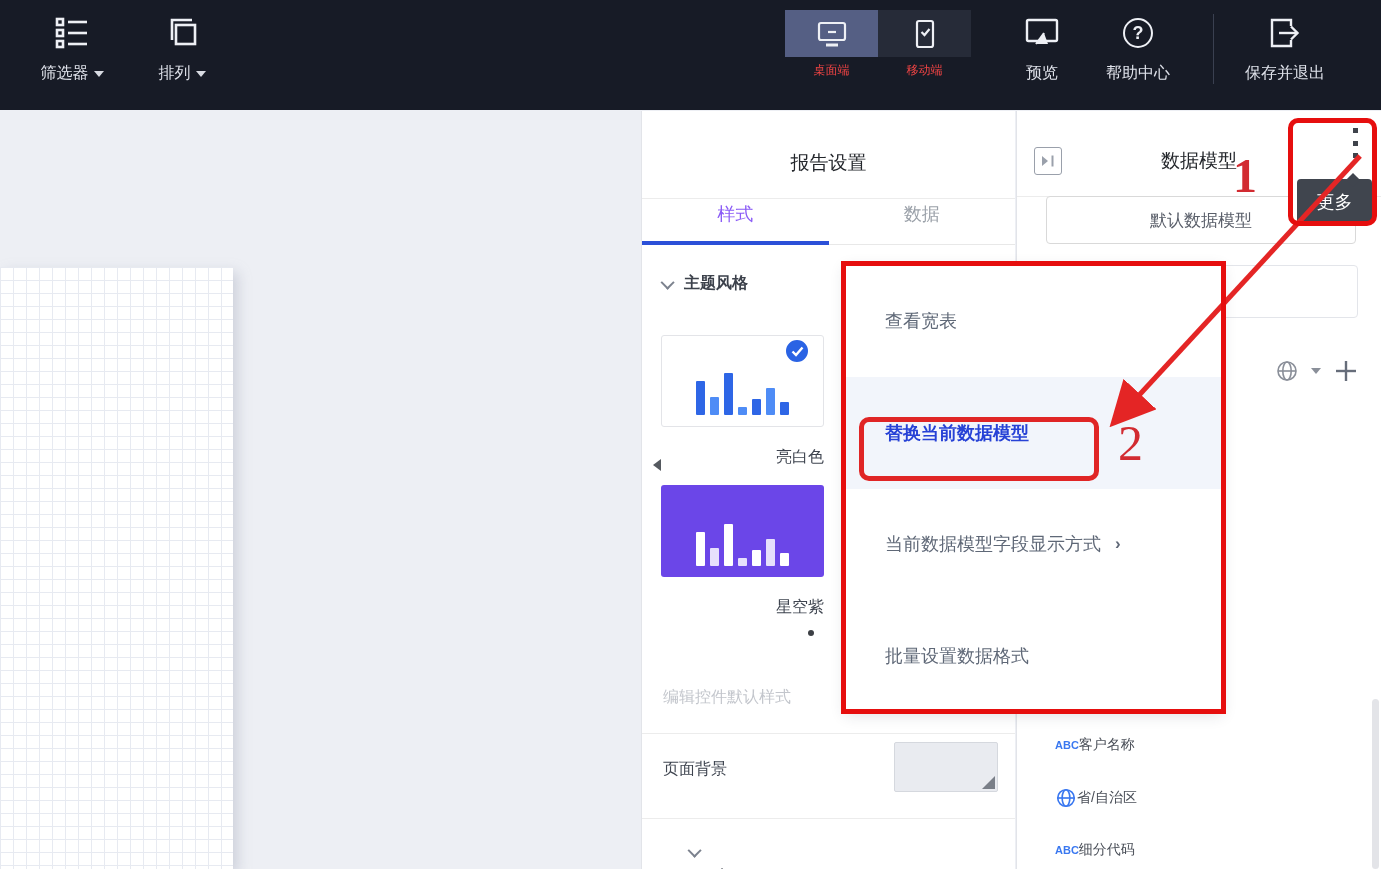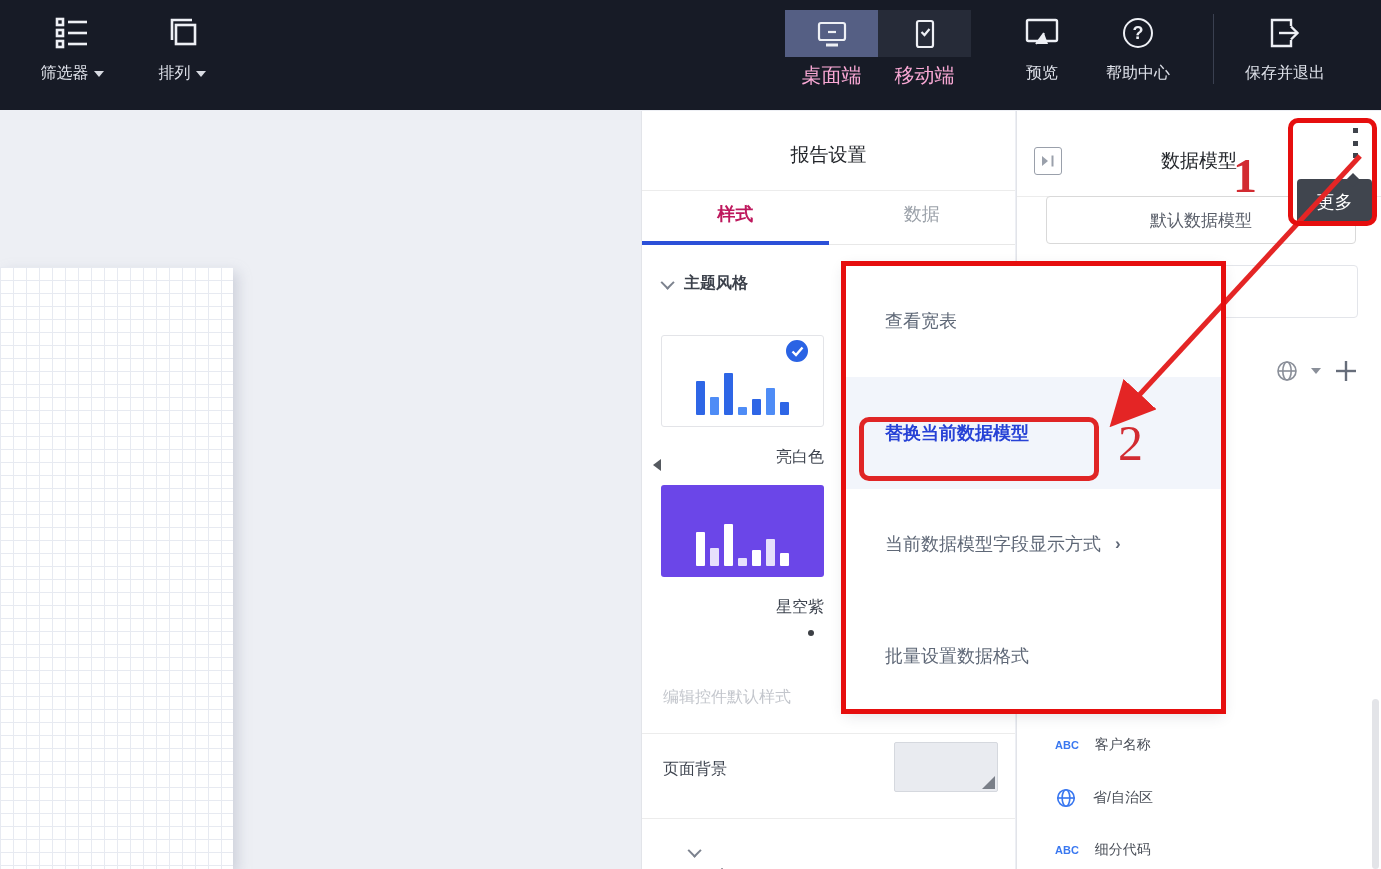--- a/index.html
+++ b/index.html
@@ -13,45 +13,45 @@
   .tb-icon { height:42px; display:flex; align-items:center; justify-content:center; }
   .tb-label { font-size:16px; color:#dfe2ea; white-space:nowrap; display:flex; align-items:center; }
   .caret-down { display:inline-block; width:0; height:0; border-left:5px solid transparent; border-right:5px solid transparent; border-top:6px solid #d8dbe2; margin-left:5px; }
   .tb-filter { left:26px; width:92px; }
   .tb-arrange { left:142px; width:80px; }
   .device-tiles { position:absolute; left:785px; top:10px; display:flex; }
   .device-tile { width:93px; height:47px; display:flex; align-items:center; justify-content:center; cursor:pointer; }
   .device-tile.selected { background:#555f84; }
   .device-tile.unselected { background:#262b38; }
   .device-labels { position:absolute; left:785px; top:62px; display:flex; }
-  .device-label { width:93px; text-align:center; font-size:20px; color:#f9a8d4; }
+  .device-label { width:93px; text-align:center; font-size:12px; color:#ef4444; }
   .tb-preview { left:1008px; width:68px; }
   .tb-help { left:1090px; width:96px; }
   .tb-divider { position:absolute; left:1213px; top:14px; width:1px; height:70px; background:#3a4050; }
   .tb-save { left:1224px; width:122px; }
   .help-circle { width:30px; height:30px; border:2.5px solid #eef0f5; border-radius:50%; display:flex; align-items:center; justify-content:center; font-size:18px; font-weight:bold; color:#eef0f5; }
 
   
   .canvas-grid { position:absolute; left:0; top:267px; width:233px; height:602px; z-index:1;
     background-color:#ffffff;
     background-image:
       linear-gradient(#e7eaf1 1px, transparent 1px),
       linear-gradient(90deg,#e7eaf1 1px, transparent 1px),
       linear-gradient(#d9dde8 1px, transparent 1px),
       linear-gradient(90deg,#d9dde8 1px, transparent 1px);
     background-size:13px 13px,13px 13px,65px 65px,65px 65px;
     box-shadow:5px 5px 12px rgba(150,156,175,.35);
   }
 
   
   .style-panel { position:absolute; left:641px; top:111px; width:374px; height:758px; background:#fff; border-left:1px solid #e2e4e9; z-index:2; }
-  .sp-header { position:absolute; left:0; top:8px; width:100%; height:72px; border-bottom:1px solid #ececec; display:flex; align-items:center; justify-content:center; font-size:19px; color:#23262b; }
+  .sp-header { position:absolute; left:0; top:16px; width:100%; height:72px; border-bottom:1px solid #ececec; display:flex; align-items:center; justify-content:center; font-size:19px; color:#23262b; }
   .sp-tabs { position:absolute; left:0; top:72px; width:100%; height:62px; border-bottom:1px solid #e8e8e8; display:flex; }
   .sp-tab { flex:1; display:flex; align-items:center; justify-content:center; font-size:18px; color:#9aa0a8; cursor:pointer; position:relative; }
-  .sp-tab.active { color:#be185d;font-weight:bold; }
+  .sp-tab.active { color:#8b5cf6; }
   .sp-tab.active::after { content:""; position:absolute; left:0; bottom:-1px; width:100%; height:4px; background:#2b50d8; }
   .section-head { position:absolute; left:22px; display:flex; align-items:center; gap:10px; font-size:16px; color:#3c414b; font-weight:bold; }
   .chevron-down { width:10px; height:10px; border-left:2px solid #7c828e; border-bottom:2px solid #7c828e; transform:rotate(-45deg) translateY(-2px); }
   .theme-card { position:absolute; left:19px; width:163px; height:92px; border-radius:3px; cursor:pointer; }
   .card-white { top:224px; background:#fff; border:1px solid #e3e4e8; }
   .card-purple { top:374px; background:#6b46e8; }
   .bars { position:absolute; left:0; right:0; bottom:11px; display:flex; align-items:flex-end; justify-content:center; gap:5px; }
   .bars span { width:9px; border-radius:1px; display:block; }
   .check-badge { position:absolute; top:2px; right:13px; width:26px; height:26px; background:#2a63e4; border:2px solid #fff; border-radius:50%; display:flex; align-items:center; justify-content:center; }
   .theme-label { position:absolute; left:19px; width:163px; text-align:right; font-size:16px; color:#3f4550;font-family:Liberation Mono, monospace; }
@@ -67,21 +67,21 @@
   .data-panel { position:absolute; left:1016px; top:111px; width:365px; height:758px; background:#fff; border-left:1px solid #e2e4e9; z-index:2; }
   .dp-header { position:absolute; left:0; top:14px; width:100%; height:72px; border-bottom:1px solid #ececec; }
   .dp-title { position:absolute; left:0; top:0; width:100%; height:72px; display:flex; align-items:center; justify-content:center; font-size:19px; color:#23262b; }
   .collapse-btn { position:absolute; left:17px; top:22px; width:28px; height:28px; border:1.5px solid #9aa0ab; border-radius:3px; display:flex; align-items:center; justify-content:center; cursor:pointer; }
   .dots-btn { position:absolute; left:1353px; top:128px; width:8px; height:30px; display:flex; flex-direction:column; justify-content:space-between; z-index:56; cursor:pointer; }
   .dots-btn i { width:5px; height:5px; background:#3f434b; display:block; }
   .model-select { position:absolute; left:29px; top:85px; width:310px; height:48px; border:1px solid #d9d9d9; border-radius:4px; display:flex; align-items:center; justify-content:center; font-size:17px; color:#5a5f6a; cursor:pointer; background:#fff; }
   .search-box { position:absolute; left:29px; top:154px; width:312px; height:53px; border:1px solid #e3e5ea; border-radius:4px; background:#fff; }
   .dp-icons { position:absolute; right:22px; top:247px; display:flex; align-items:center; gap:12px; color:#666d7a; }
   .globe-caret { width:0; height:0; border-left:5px solid transparent; border-right:5px solid transparent; border-top:6px solid #8a8f99; }
-  .field-row { position:absolute; left:38px; height:40px; display:flex; align-items:center; gap:16px; cursor:pointer; }
+  .field-row { position:absolute; left:38px; height:40px; display:flex; align-items:center; gap:0; cursor:pointer; }
   .abc-icon { font-size:11px; font-weight:bold; color:#3a78f0; letter-spacing:0; }
   .field-label { font-size:14px; color:#4a4f58; }
   .dp-scrollbar { position:absolute; left:1372px; top:699px; width:7px; height:170px; background:#e3e4e8; border-radius:4px; z-index:3; cursor:pointer; }
 
   
   .ctx-menu { position:absolute; left:845px; top:265px; width:377px; height:447px; background:#fff; box-shadow:0 3px 14px rgba(40,50,70,.15); z-index:40; display:flex; flex-direction:column; }
   .ctx-item { flex:1; display:flex; align-items:center; padding-left:40px; font-size:18px; color:#5f6877; cursor:pointer; }
   .ctx-item.active { background:#f2f5fb; color:#2742d6; font-weight:bold; }
   .ctx-sub-arrow { margin-left:14px; font-size:17px; color:#5f6877; font-weight:bold; }
 

